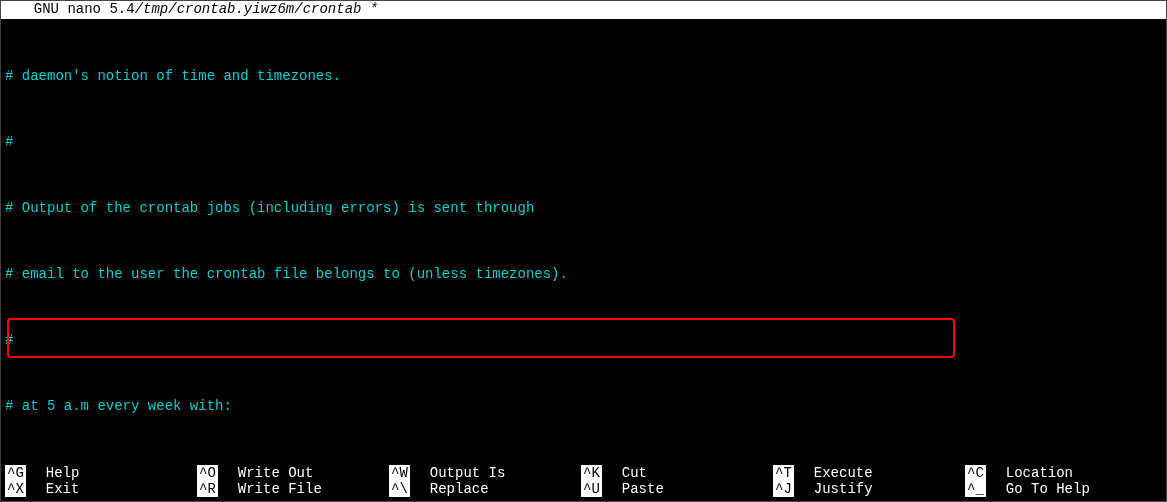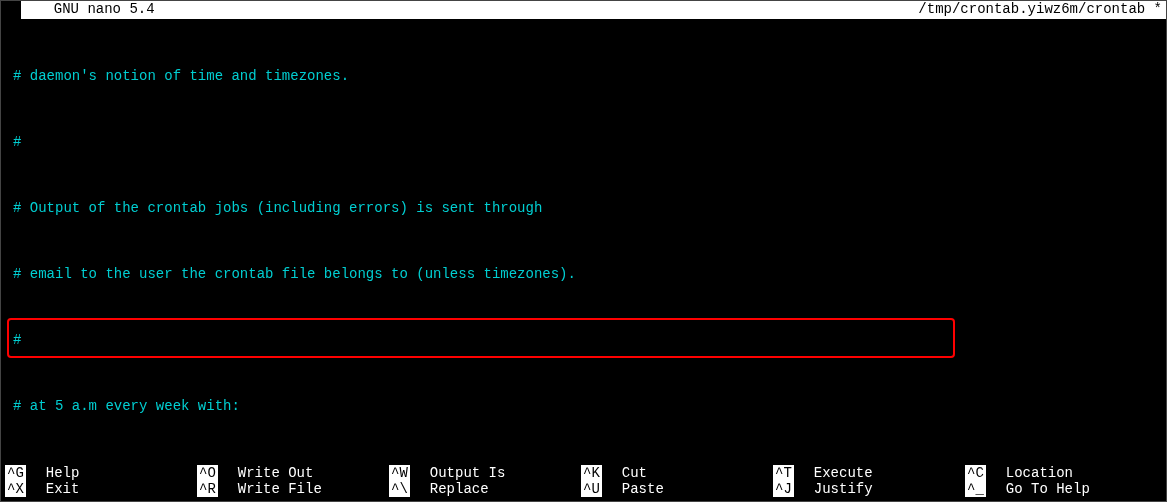--- a/index.html
+++ b/index.html
@@ -17,38 +17,37 @@
       position: relative;
       border: 1px solid #444;
     }
     .header {
       background: #fff;
       color: #000;
       height: 18px;
       display: flex;
       padding: 0 4px;
       white-space: pre;
-      margin-left: 20px;
     }
     .header-left {
       padding-left: 12px;
     }
     .header-center {
       flex: 1;
-      text-align: right;
+      text-align: left;
+      font-style: italic;
     }
     .editor {
       padding: 2px 4px;
       color: #00CED1;
       line-height: 22px;
       white-space: pre;
     }
     .line {
       display: block;
-      margin-left: 8px;
     }
     .highlight-box {
       position: absolute;
       border: 2px solid red;
       border-radius: 4px;
       left: 6px;
       top: 317px;
       width: 948px;
       height: 40px;
       pointer-events: none;

